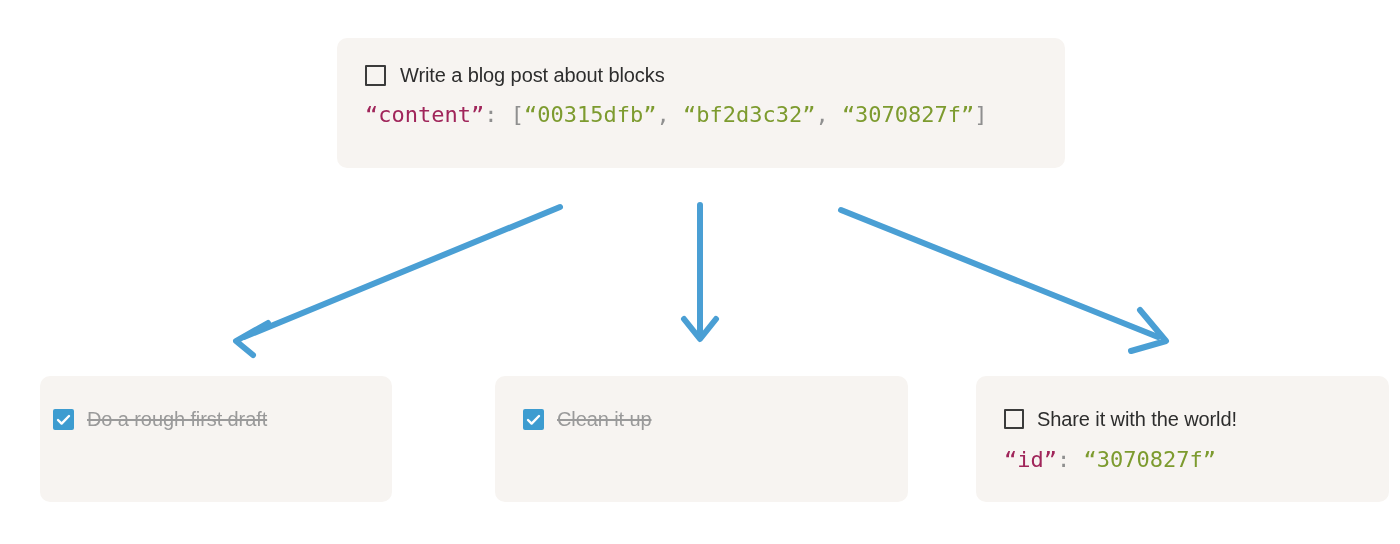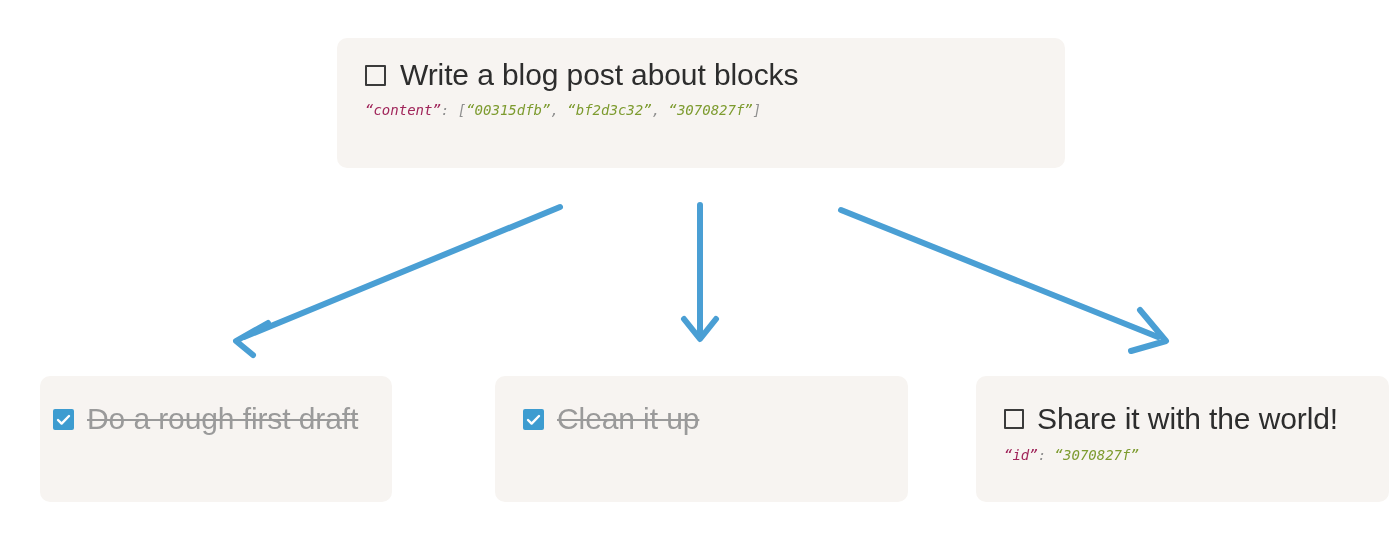--- a/index.html
+++ b/index.html
@@ -87,38 +87,37 @@
     flex: 0 0 auto;
     position: relative;
   }
   .checkbox-checked svg {
     position: absolute;
     left: 2px;
     top: 2px;
   }
 
   .todo-label {
-    font-size: 30px;
+    font-size: 20px;
     color: #2d2d2d;
     letter-spacing: -0.1px;
     white-space: nowrap;
   }
   .todo-label.done {
     color: #9a9a9a;
     text-decoration: line-through;
     text-decoration-thickness: 1.5px;
   }
 
   
   .json-line {
     font-family: "DejaVu Sans Mono", monospace;
-    font-size: 14px;
+    font-size: 22px;
     white-space: nowrap;
     letter-spacing: 0px;
-    font-style: italic;
   }
   .card.parent .json-line {
     margin-top: 12px;
   }
   .card.child-a .json-line,
   .card.child-b .json-line,
   .card.child-c .json-line {
     margin-top: 13px;
   }
   .j-key   { color: #a0255a; }

